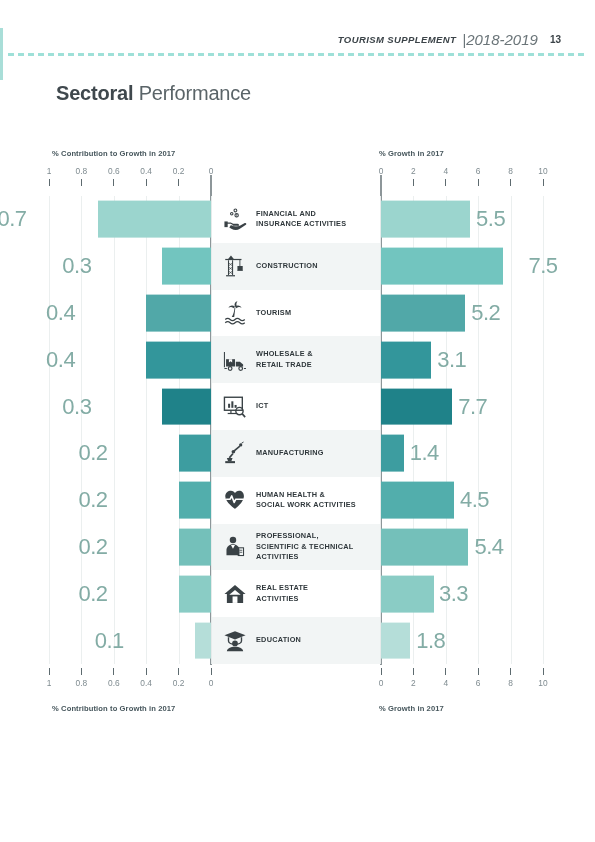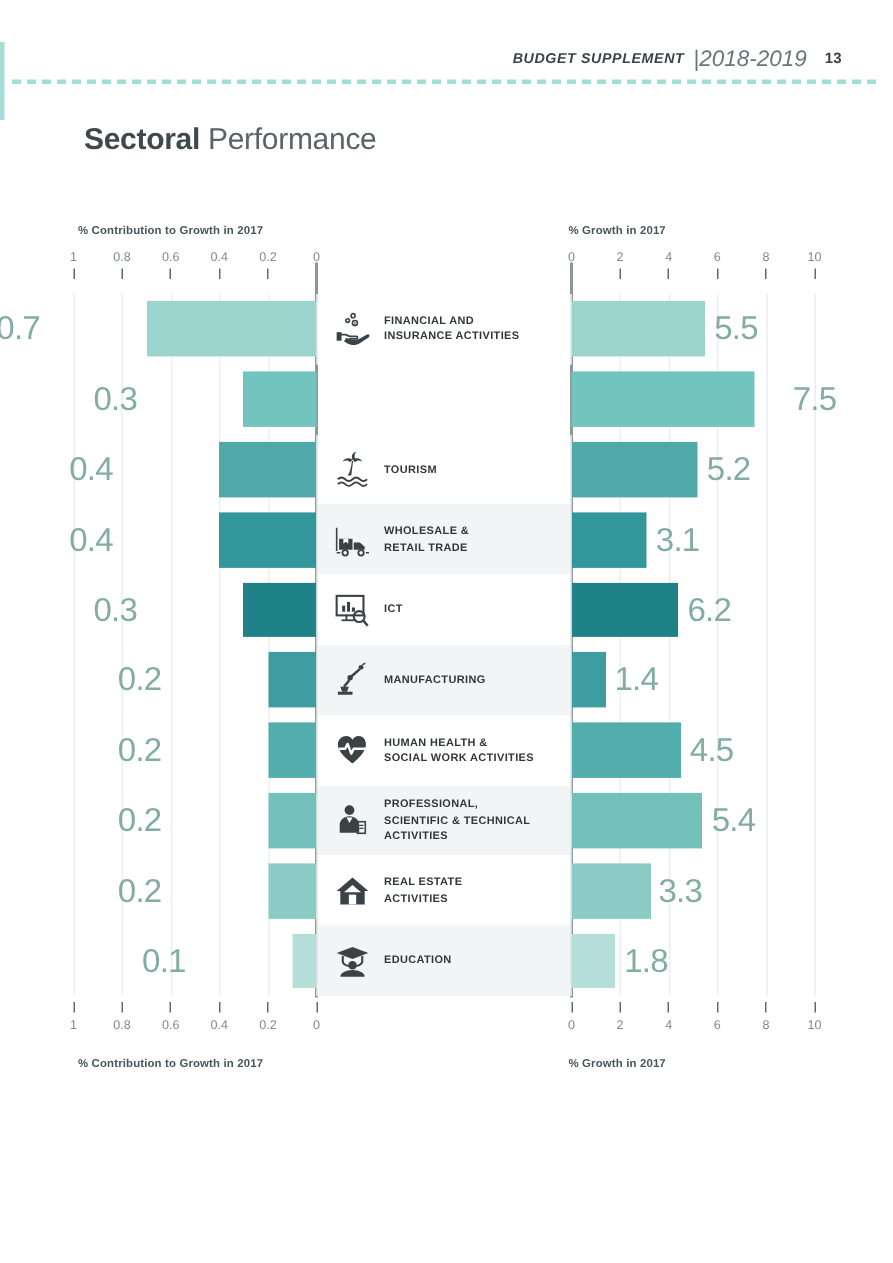--- a/index.html
+++ b/index.html
@@ -124,21 +124,21 @@
   }
 </style>
 </head>
 <body>
 
 <div class="page">
 
   <div class="edge-accent"></div>
 
   <div class="header">
-    <span class="hdr-title">BUDGET SUPPLEMENT</span>
+    <span class="hdr-title">TOURISM SUPPLEMENT</span>
     <span class="hdr-years">|2018-2019</span>
     <span class="hdr-page">13</span>
   </div>
   <div class="rule-dotted"></div>
 
   <div class="title"><b>Sectoral</b><span> Performance</span></div>
 
   <div class="chart">
 
     <div class="axis-caption cap-left-top">% Contribution to Growth in 2017</div>
@@ -238,20 +238,35 @@
         </div>
         <div class="row" style="height: 46.8px;">
           <div class="bar-left-zone">
             <div class="bar bar-left" style="width: 48.6px; background: rgb(114, 197, 191);"></div>
           </div>
           <div class="val val-left" style="right: 438.6px;">0.3</div>
           <div class="bar-right-zone">
             <div class="bar bar-right" style="width: 121.5px; background: rgb(114, 197, 191);"></div>
           </div>
           <div class="val val-right" style="left: 508.5px; margin-left: 20px;">7.5</div>
+          <div class="center-panel panel-grey">
+            <div class="sector-icon">
+              <svg viewBox="0 0 64 64">
+                <path d="M8 16h40" stroke="currentColor" stroke-width="3" fill="none"></path>
+                <path d="M14 16 L22 6 L30 16" fill="currentColor"></path>
+                <path d="M16 18 L16 54 M26 18 L26 54" stroke="currentColor" stroke-width="2.6" fill="none"></path>
+                <path d="M16 24 L26 32 M26 24 L16 32 M16 34 L26 42 M26 34 L16 42 M16 44 L26 52 M26 44 L16 52" stroke="currentColor" stroke-width="1.6" fill="none"></path>
+                <path d="M10 56h22" stroke="currentColor" stroke-width="3" fill="none"></path>
+                <path d="M44 16v16" stroke="currentColor" stroke-width="2.2" fill="none"></path>
+                <rect x="38" y="32" width="13" height="11" fill="currentColor"></rect>
+                <path d="M38 43h13" stroke="currentColor" stroke-width="2" fill="none"></path>
+              </svg>
+            </div>
+            <div class="sector-label">CONSTRUCTION</div>
+          </div>
         </div>
         <div class="row" style="height: 46.8px;">
           <div class="bar-left-zone">
             <div class="bar bar-left" style="width: 64.8px; background: rgb(81, 168, 168);"></div>
           </div>
           <div class="val val-left" style="right: 454.8px;">0.4</div>
           <div class="bar-right-zone">
             <div class="bar bar-right" style="width: 84.24px; background: rgb(81, 168, 168);"></div>
           </div>
           <div class="val val-right" style="left: 471.24px;">5.2</div>
@@ -292,21 +307,21 @@
           </div>
         </div>
         <div class="row" style="height: 46.8px;">
           <div class="bar-left-zone">
             <div class="bar bar-left" style="width: 48.6px; background: rgb(31, 130, 137);"></div>
           </div>
           <div class="val val-left" style="right: 438.6px;">0.3</div>
           <div class="bar-right-zone">
             <div class="bar bar-right" style="width: 71.28px; background: rgb(31, 130, 137);"></div>
           </div>
-          <div class="val val-right" style="left: 458.28px;">6.2</div>
+          <div class="val val-right" style="left: 458.28px;">7.7</div>
           <div class="center-panel panel-white">
             <div class="sector-icon">
               <svg viewBox="0 0 64 64">
                 <rect x="6" y="8" width="44" height="32" fill="none" stroke="currentColor" stroke-width="3.4"></rect>
                 <rect x="15" y="24" width="5" height="10" fill="currentColor"></rect>
                 <rect x="23" y="18" width="5" height="16" fill="currentColor"></rect>
                 <rect x="31" y="27" width="5" height="7" fill="currentColor"></rect>
                 <path d="M14 48h24" stroke="currentColor" stroke-width="3" fill="none"></path>
                 <path d="M22 40v8" stroke="currentColor" stroke-width="3" fill="none"></path>
                 <circle cx="43" cy="42" r="9" fill="none" stroke="currentColor" stroke-width="3.4"></circle>

